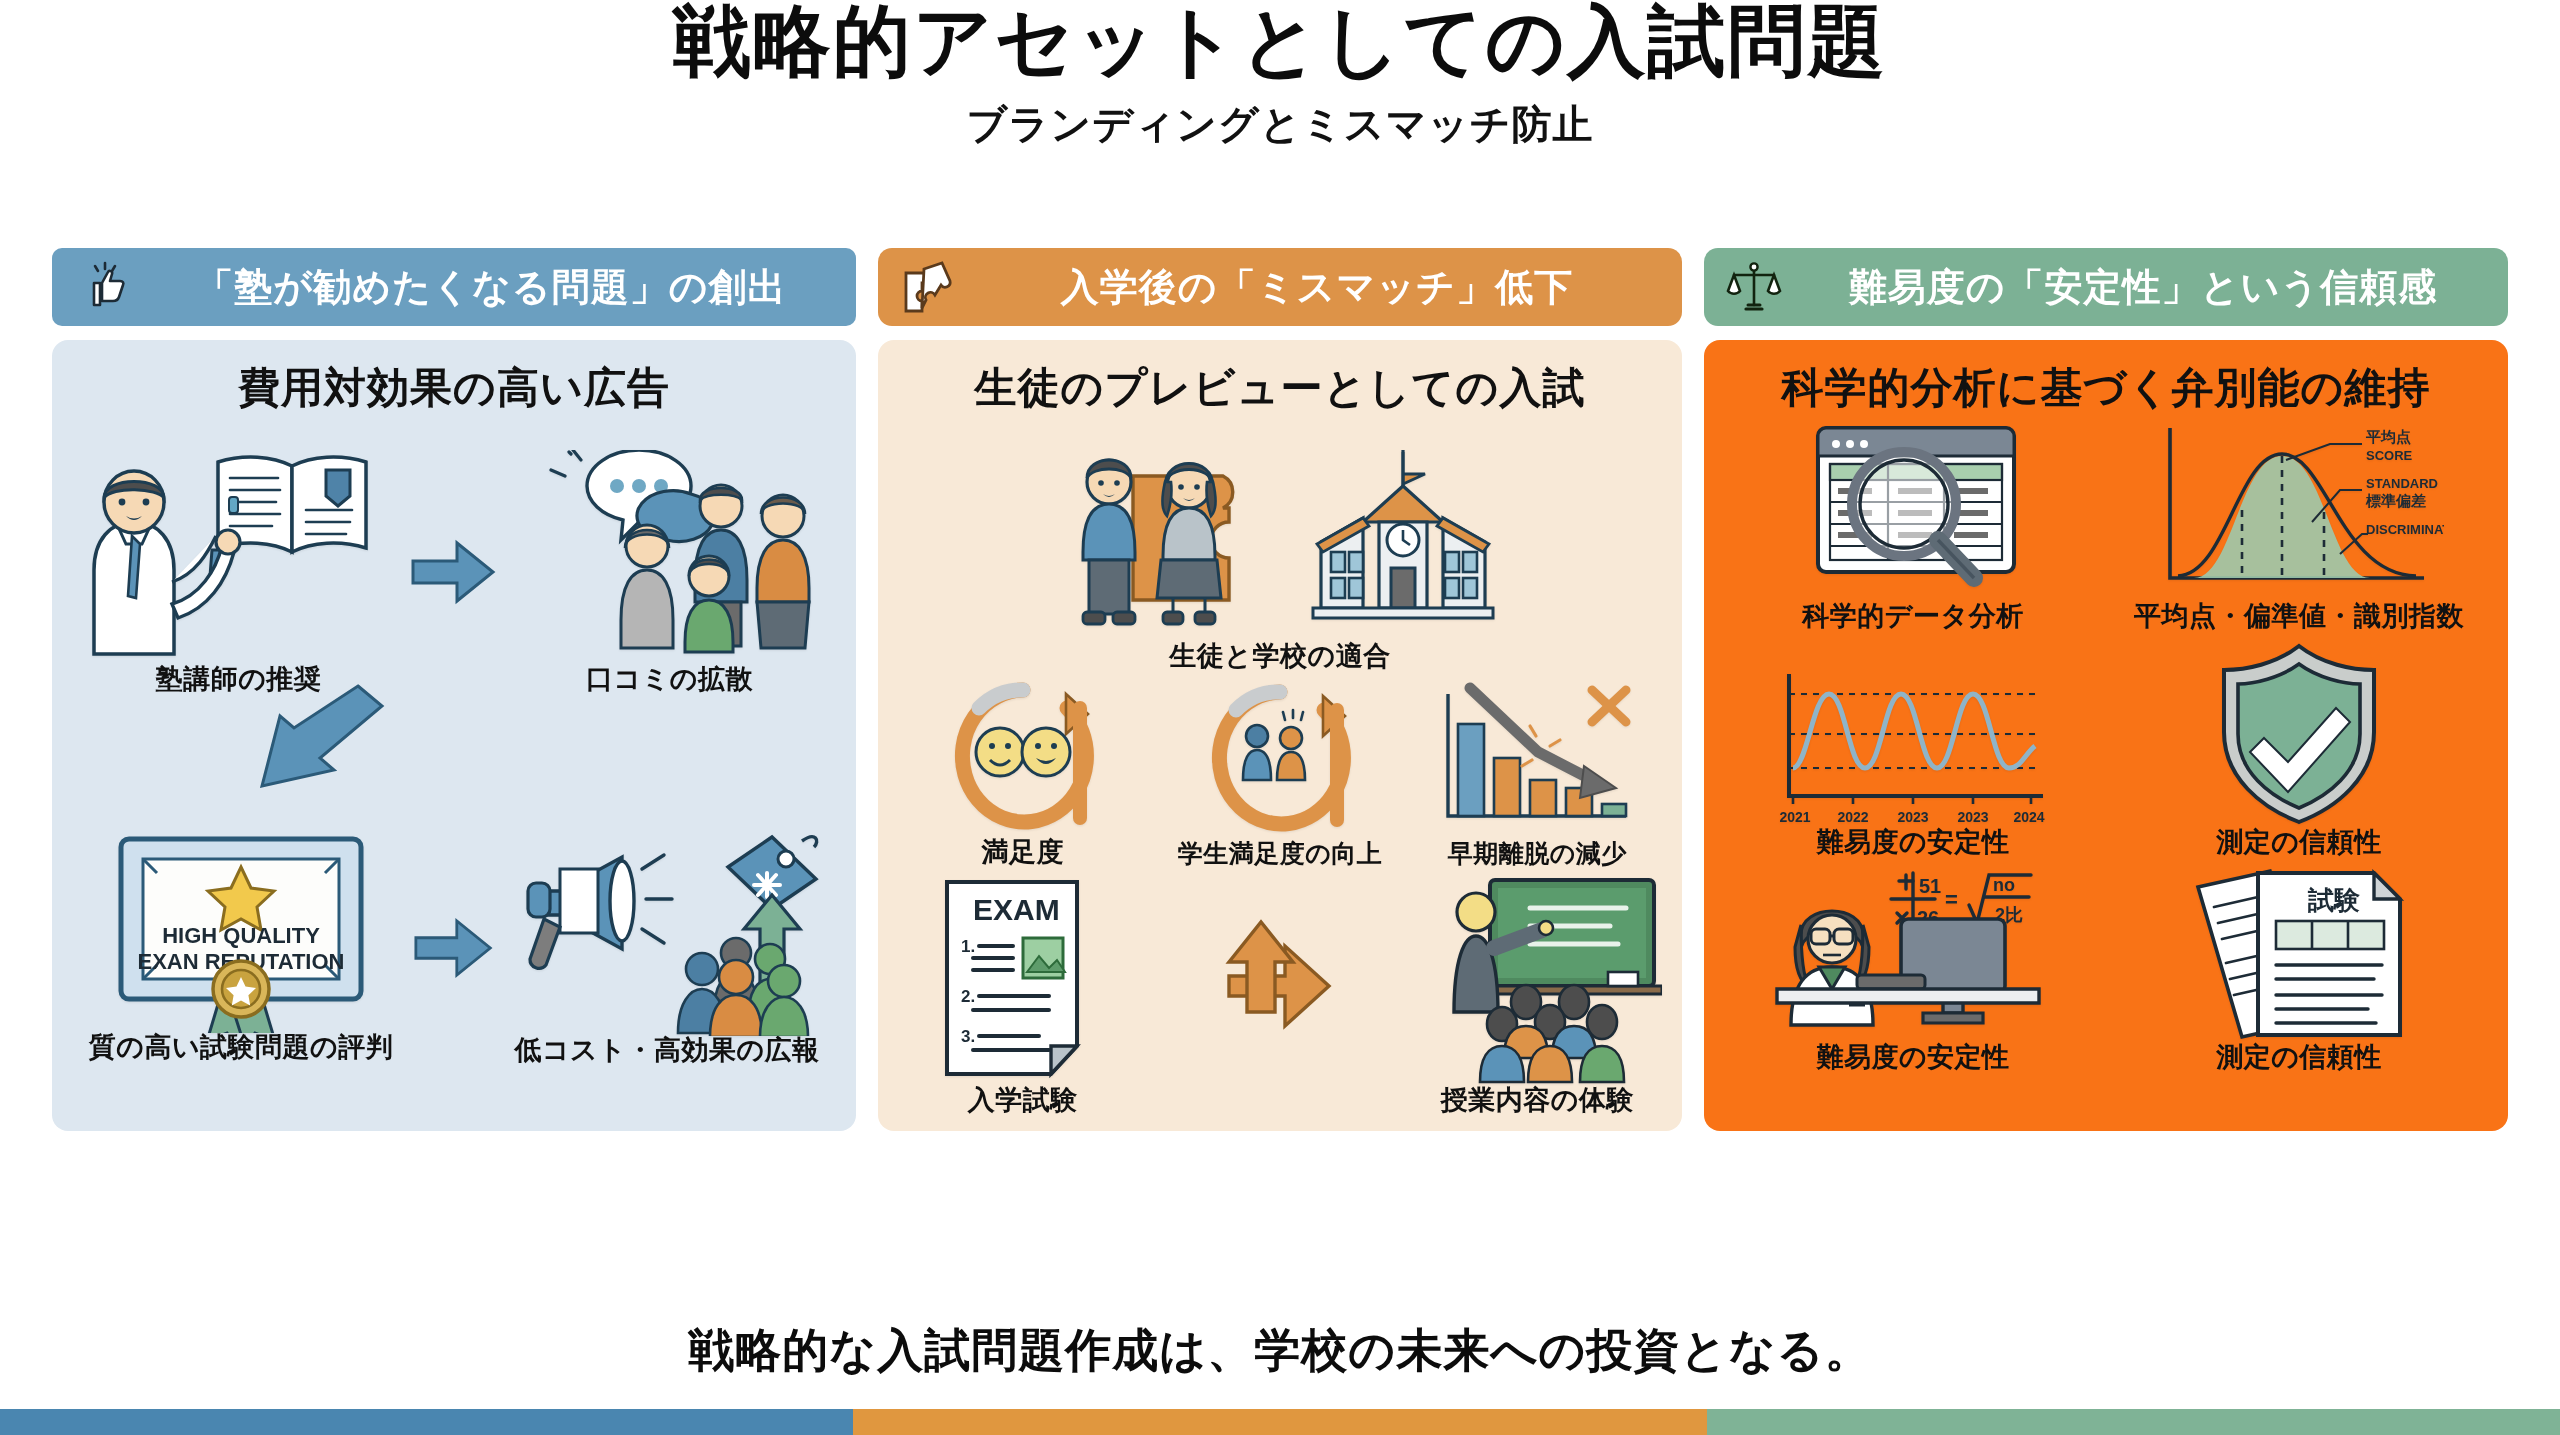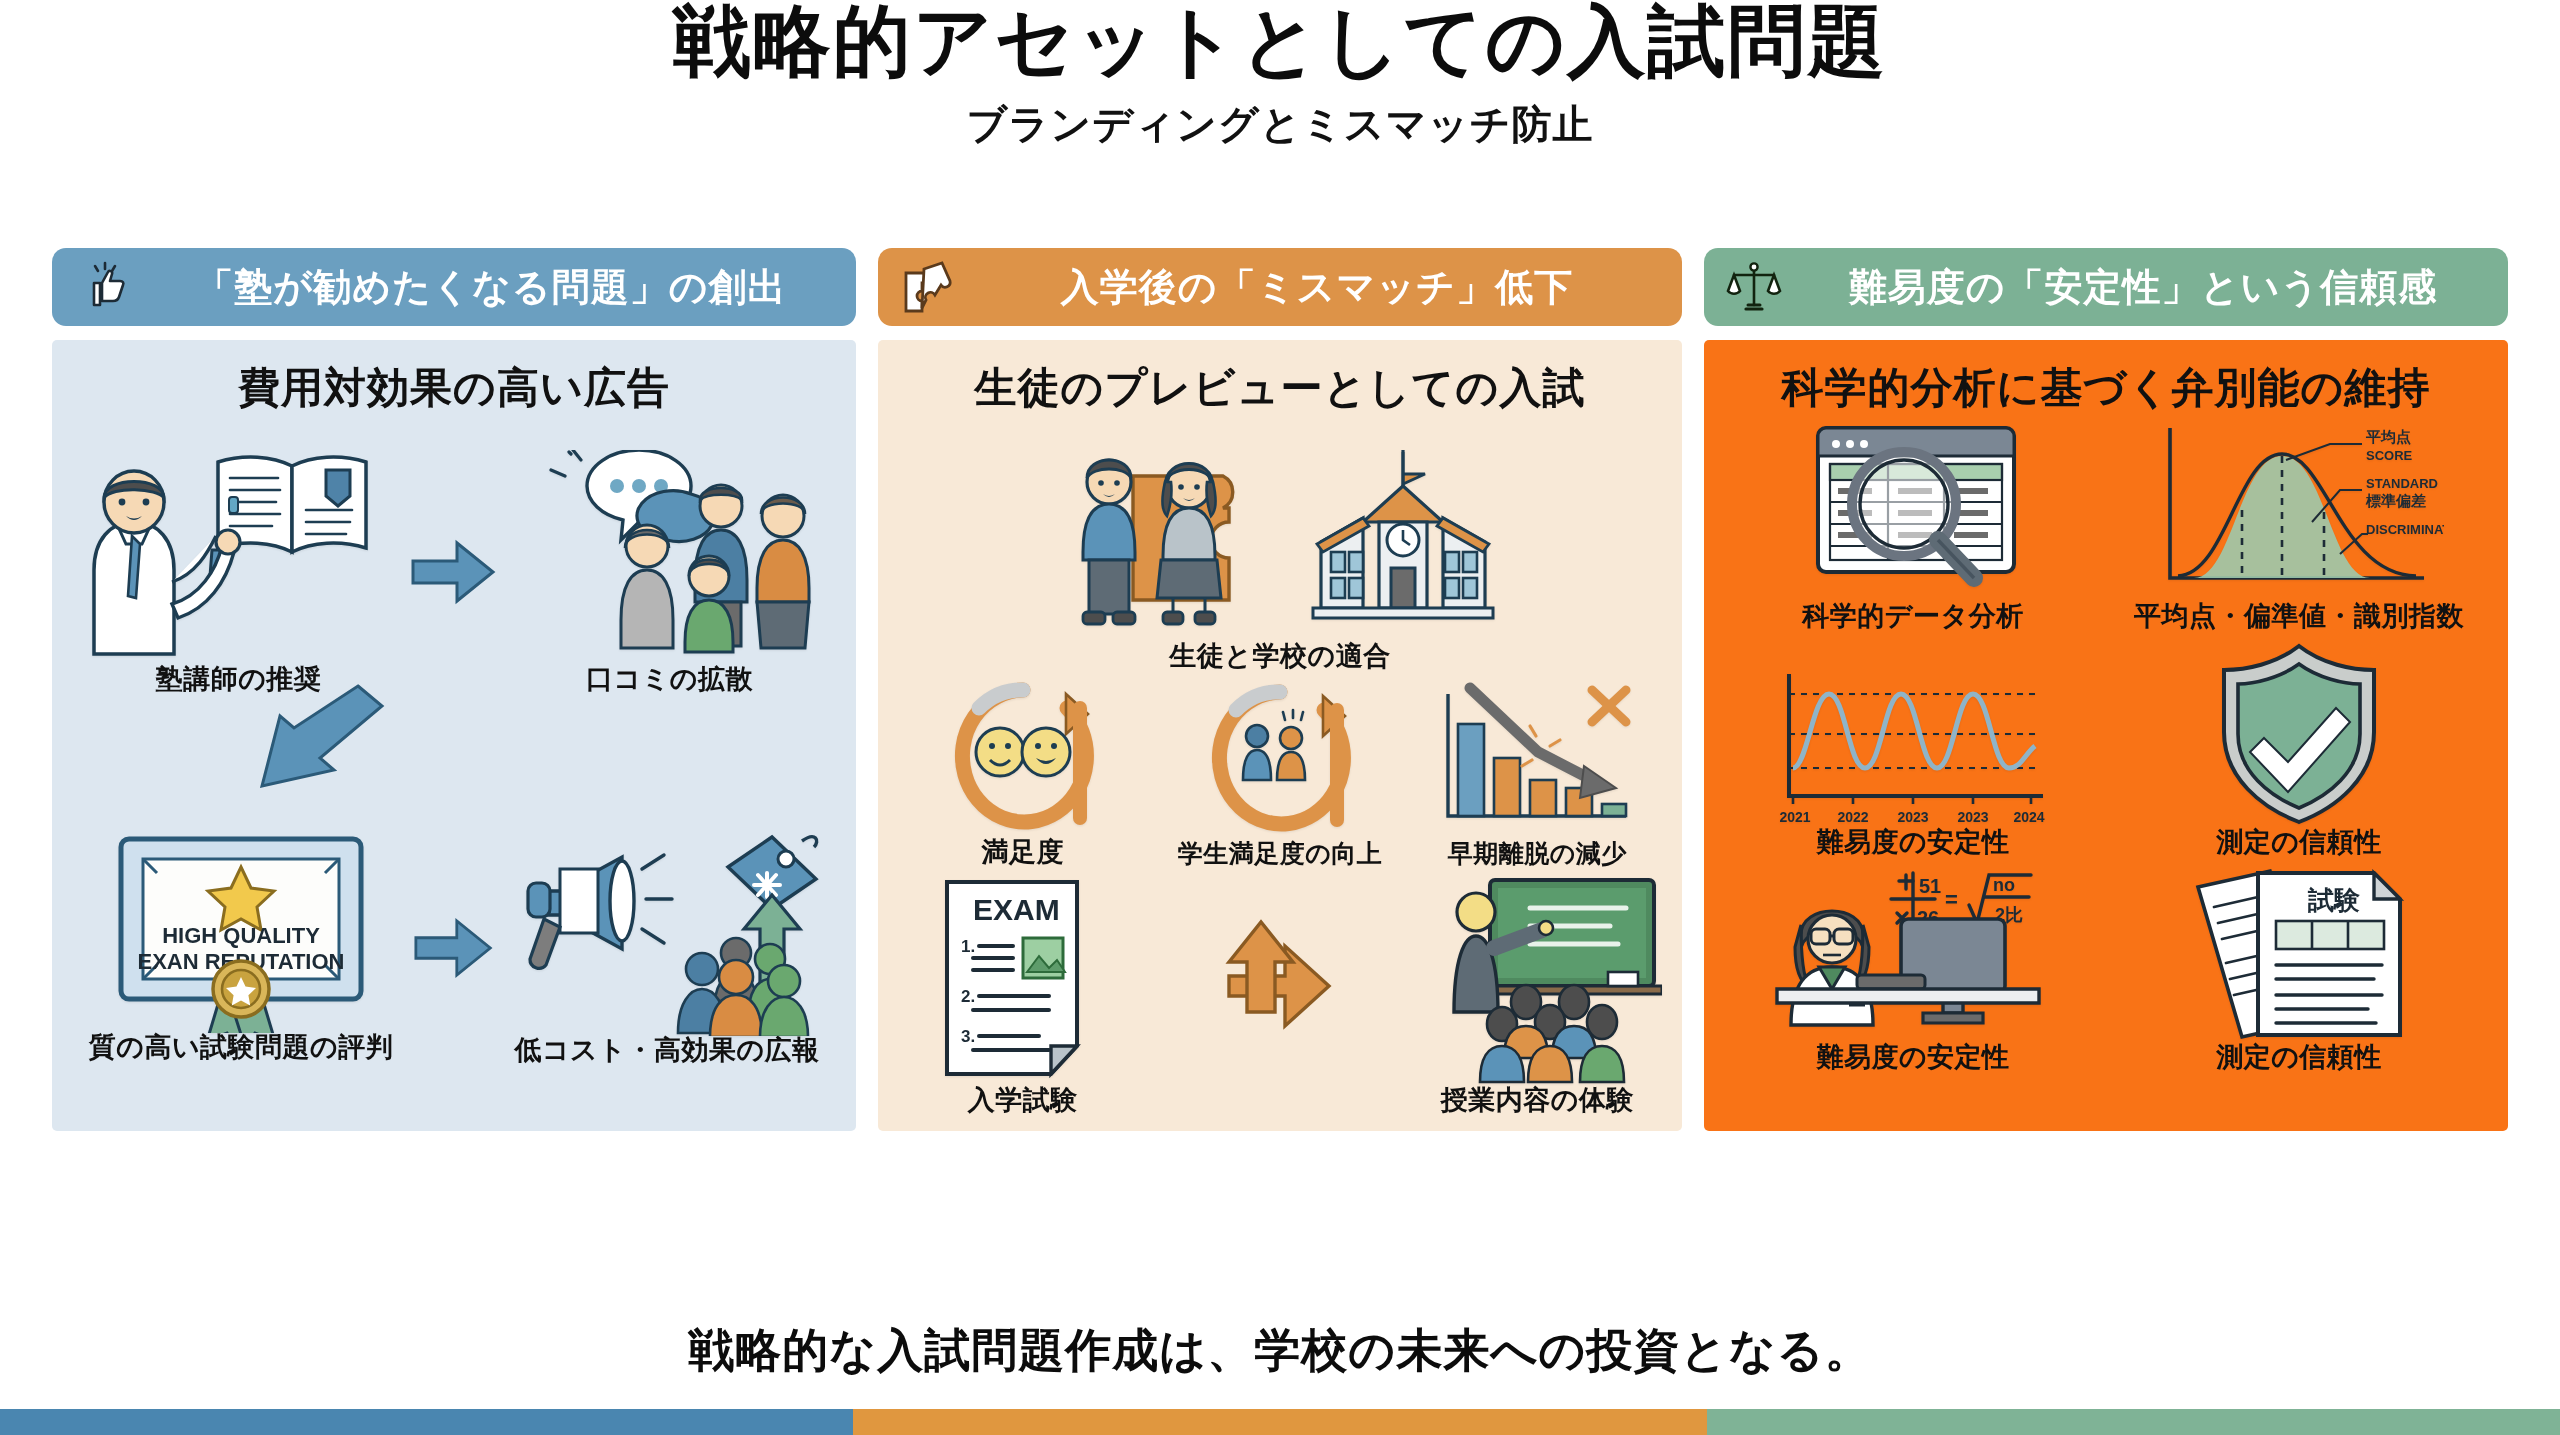--- a/index.html
+++ b/index.html
@@ -30,26 +30,26 @@
   }
   .column { flex: 1 1 0; display: flex; flex-direction: column; }
 
   .col-header {
     height: 78px; border-radius: 14px;
     display: flex; align-items: center; gap: 18px; padding: 0 22px;
     color: #ffffff; font-size: 38px; font-weight: 700; letter-spacing: 1px;
     white-space: nowrap;
   }
   .col-header .hdr-text { flex: 1; text-align: center; }
-  .c1 .col-header { background: #6b9fc0; }
+  .c1 .col-header { background: #6b9fc0; border-radius: 10px; }
   .c2 .col-header { background: #dd9348; }
   .c3 .col-header { background: #7cb195; }
 
   .col-body {
-    margin-top: 14px; border-radius: 5px; flex: 1;
+    margin-top: 14px; border-radius: 16px; flex: 1;
     padding: 20px 16px 16px; position: relative;
   }
   .c1 .col-body { background: #dde7f0; }
   .c2 .col-body { background: #f8e9d7; }
   .c3 .col-body { background: #f97316; }
 
   .body-heading {
     text-align: center; font-size: 42px; font-weight: 700; color: #111;
     letter-spacing: 1px; margin-bottom: 6px;
   }

